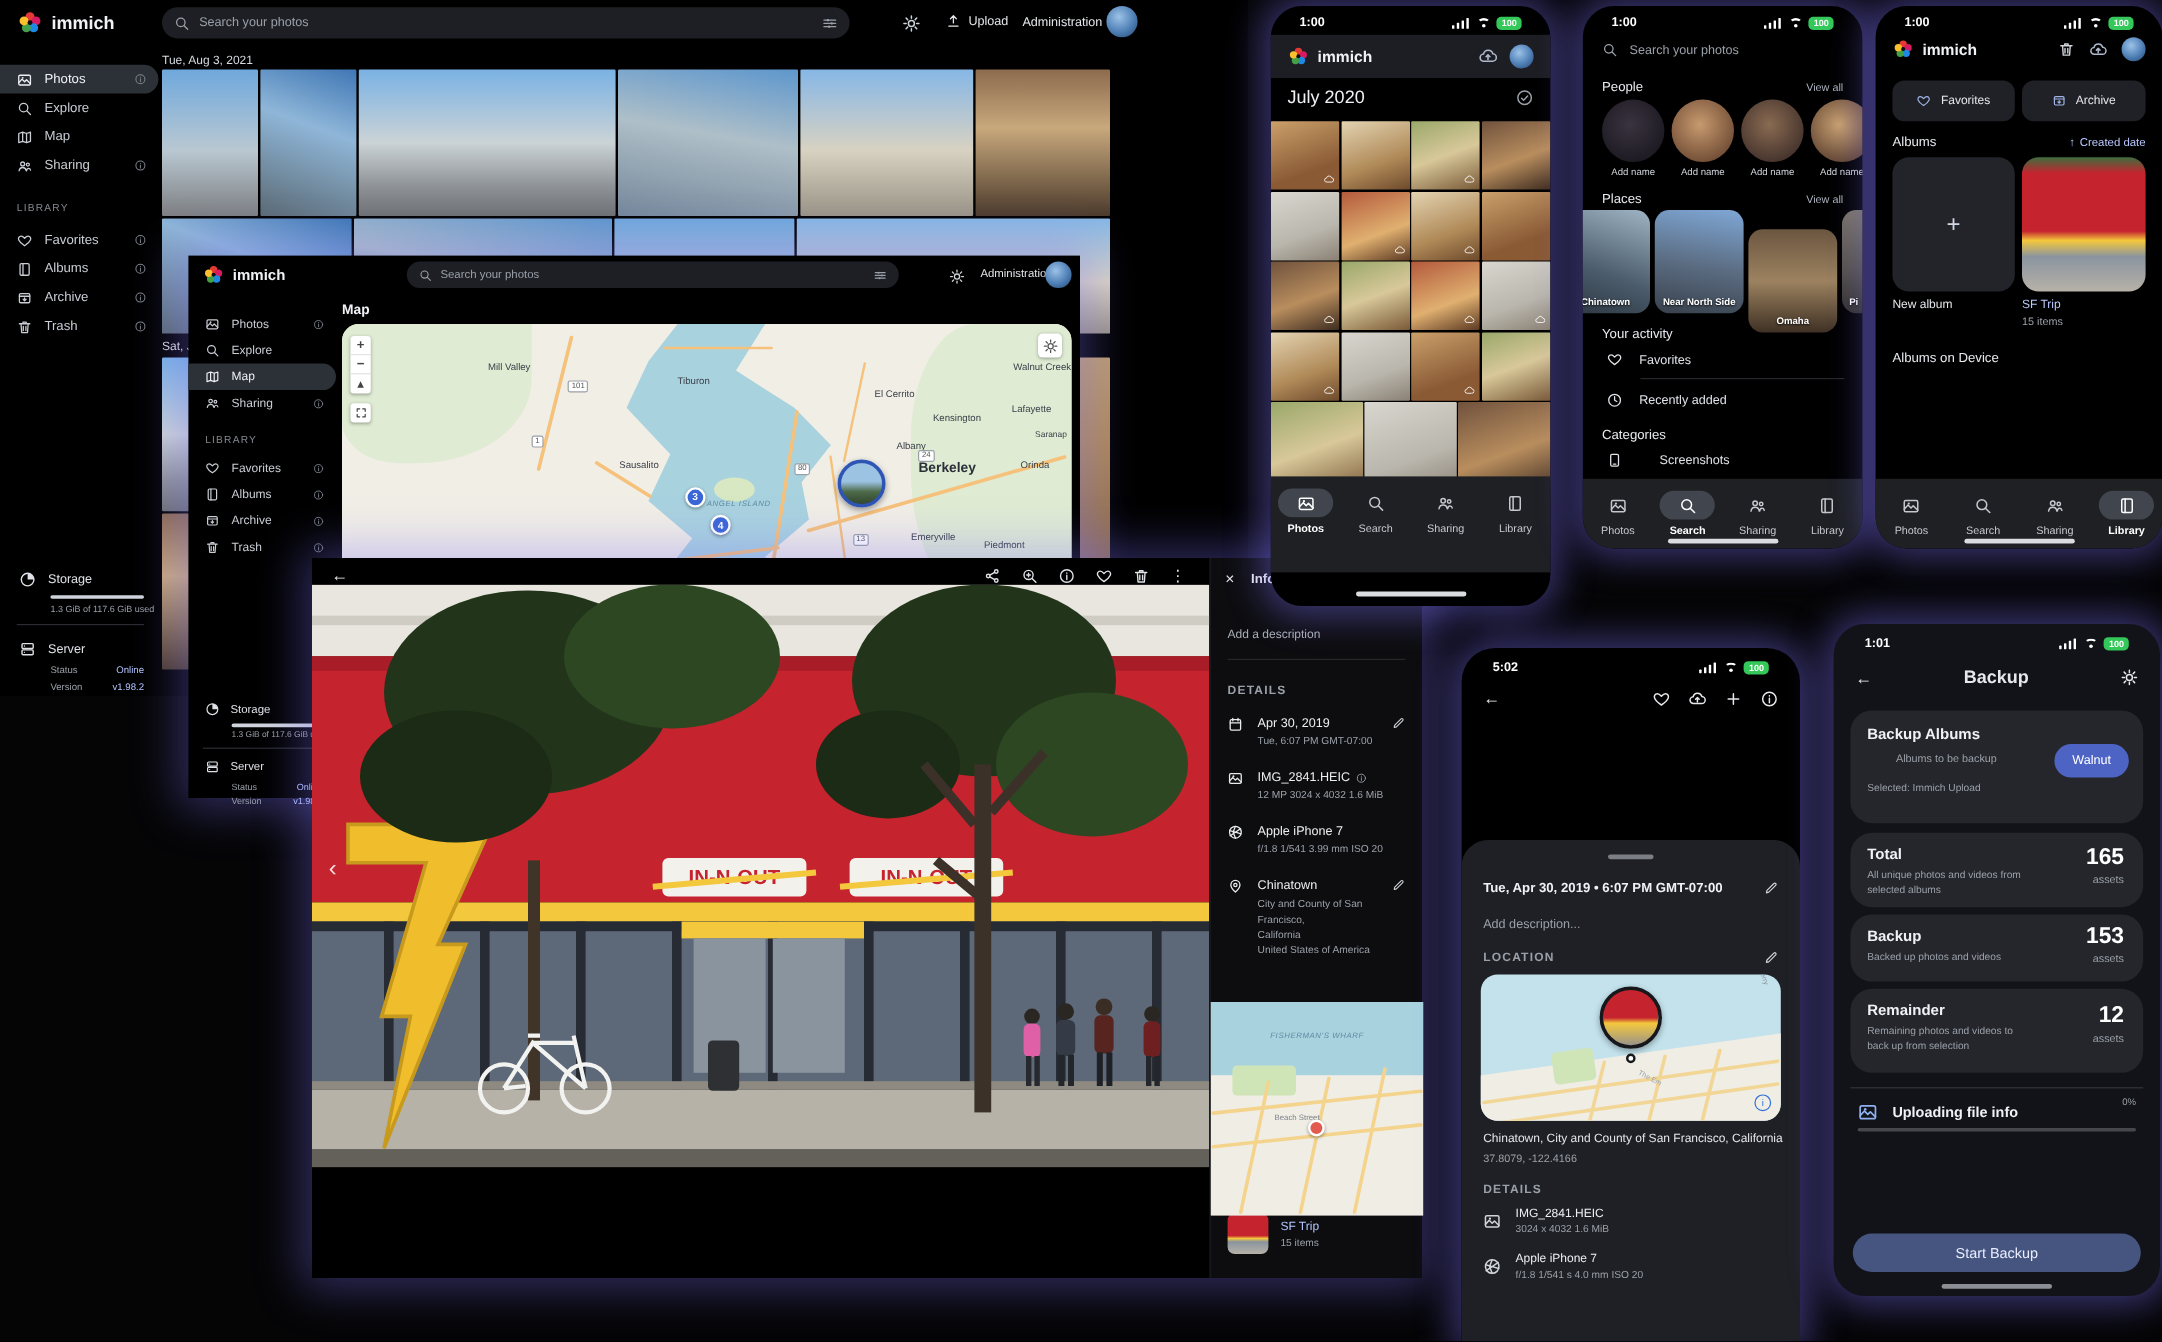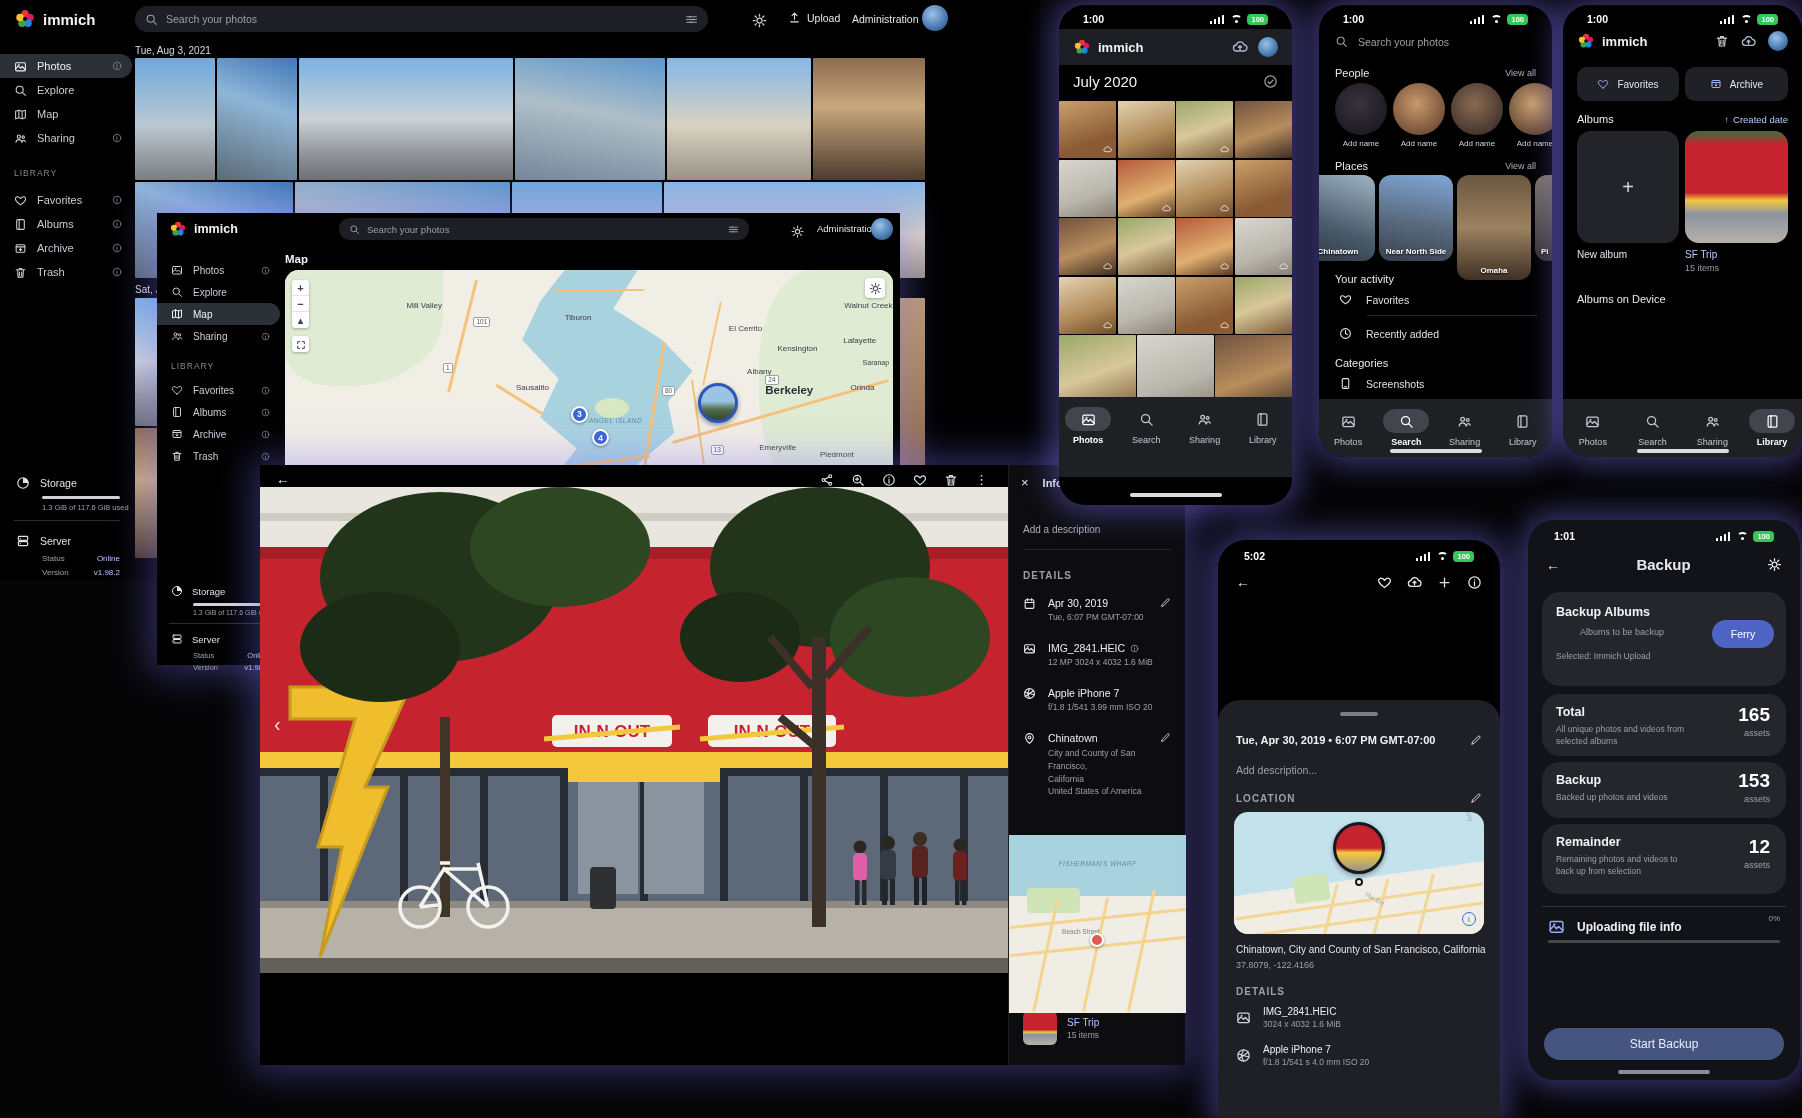--- a/index.html
+++ b/index.html
@@ -917,42 +917,42 @@
       <span style="font-size:11px;color:#e8eaee;">Places</span>
       <span class="grow"></span>
       <span style="font-size:9px;color:#aab1bd;">View all</span>
     </div>
     <div class="abs" style="left:-18px;top:170px;width:74px;height:86px;border-radius:12px;background:linear-gradient(200deg,#9fb4c4,#4a5b6b 60%,#2c3640);overflow:hidden;">
       <div class="abs" style="left:0;right:0;bottom:5px;text-align:center;font-size:8px;font-weight:bold;color:#fff;text-shadow:0 1px 2px #000;">Chinatown</div>
     </div>
     <div class="abs" style="left:60px;top:170px;width:74px;height:86px;border-radius:12px;background:linear-gradient(190deg,#7fa7d6,#5a6b80 55%,#38414d);overflow:hidden;">
       <div class="abs" style="left:0;right:0;bottom:5px;text-align:center;font-size:8px;font-weight:bold;color:#fff;text-shadow:0 1px 2px #000;white-space:nowrap;">Near North Side</div>
     </div>
-    <div class="abs" style="left:138px;top:170px;width:74px;height:105px;border-radius:12px;background:linear-gradient(180deg,#6b5640,#9c8260 50%,#3f3124);overflow:hidden;">
+    <div class="abs" style="left:138px;top:186px;width:74px;height:86px;border-radius:12px;background:linear-gradient(180deg,#6b5640,#9c8260 50%,#3f3124);overflow:hidden;">
       <div class="abs" style="left:0;right:0;bottom:5px;text-align:center;font-size:8px;font-weight:bold;color:#fff;text-shadow:0 1px 2px #000;">Omaha</div>
     </div>
     <div class="abs" style="left:216px;top:170px;width:74px;height:86px;border-radius:12px;background:linear-gradient(180deg,#7a7468,#54504a 60%,#32302c);overflow:hidden;">
       <div class="abs" style="left:6px;bottom:5px;font-size:8px;font-weight:bold;color:#fff;text-shadow:0 1px 2px #000;">Pi</div>
     </div>
     <div class="abs" style="left:16px;top:268px;font-size:11px;color:#e8eaee;">Your activity</div>
     <div class="abs row" style="left:20px;top:288px;gap:14px;color:#dfe2e7;font-size:10.5px;">
       <svg class="ic" width="13" height="13">
           <use href="#sy-heart"></use>
         </svg>
       <span>Favorites</span>
     </div>
     <div class="abs" style="left:48px;top:310px;width:170px;border-top:1px solid #26272c;"></div>
     <div class="abs row" style="left:20px;top:322px;gap:14px;color:#dfe2e7;font-size:10.5px;">
       <svg class="ic" width="13" height="13">
           <use href="#sy-clock"></use>
         </svg>
       <span>Recently added</span>
     </div>
     <div class="abs" style="left:16px;top:352px;font-size:11px;color:#e8eaee;">Categories</div>
-    <div class="abs row" style="left:20px;top:372px;gap:14px;color:#dfe2e7;font-size:10.5px;">
+    <div class="abs row" style="left:20px;top:372px;gap:31px;color:#dfe2e7;font-size:10.5px;">
       <svg class="ic" width="13" height="13">
           <use href="#sy-phone"></use>
         </svg>
       <span>Screenshots</span>
     </div>
     <div class="mnav" style="top:394px;height:58px;">
       <div class="item">
           <span class="pill">
             <svg class="ic" width="15" height="15">
               <use href="#sy-photo"></use>
@@ -1185,21 +1185,21 @@
       <span style="font-size:14px;">←</span>
       <span class="grow" style="text-align:center;font-size:15px;font-weight:bold;">Backup</span>
       <svg class="ic" width="15" height="15">
           <use href="#sy-gear"></use>
         </svg>
     </div>
     <div class="mcard" style="left:14px;top:72px;width:244px;height:94px;">
       <div style="padding:13px 14px 0;font-size:12.5px;font-weight:bold;color:#f0f1f4;">Backup Albums</div>
       <div class="grey" style="padding:8px 14px 0;font-size:9px;width:160px;text-align:center;">Albums to be backup</div>
       <div class="abs" style="right:12px;top:28px;width:62px;height:28px;border-radius:15px;background:#4d64c4;color:#fff;font-size:10.5px;display:flex;align-items:center;justify-content:center;">
-        <span>Ferry</span>
+        <span>Walnut</span>
       </div>
       <div class="grey" style="padding:14px 14px 0;font-size:8.5px;">Selected: Immich Upload</div>
     </div>
 
     <div class="mcard" style="left:14px;top:174px;width:244px;height:62px;">
       <div style="padding:11px 14px 0;font-size:12.5px;font-weight:bold;color:#f0f1f4;">Total</div>
       <div class="grey" style="padding:5px 14px 0;font-size:8.5px;width:158px;line-height:1.4;">All unique photos and videos from selected albums</div>
       <div class="abs" style="right:16px;top:10px;text-align:right;">
         <div style="font-size:19px;font-weight:bold;color:#fff;">165</div>
         <div class="grey" style="font-size:9px;margin-top:2px;">assets</div>

